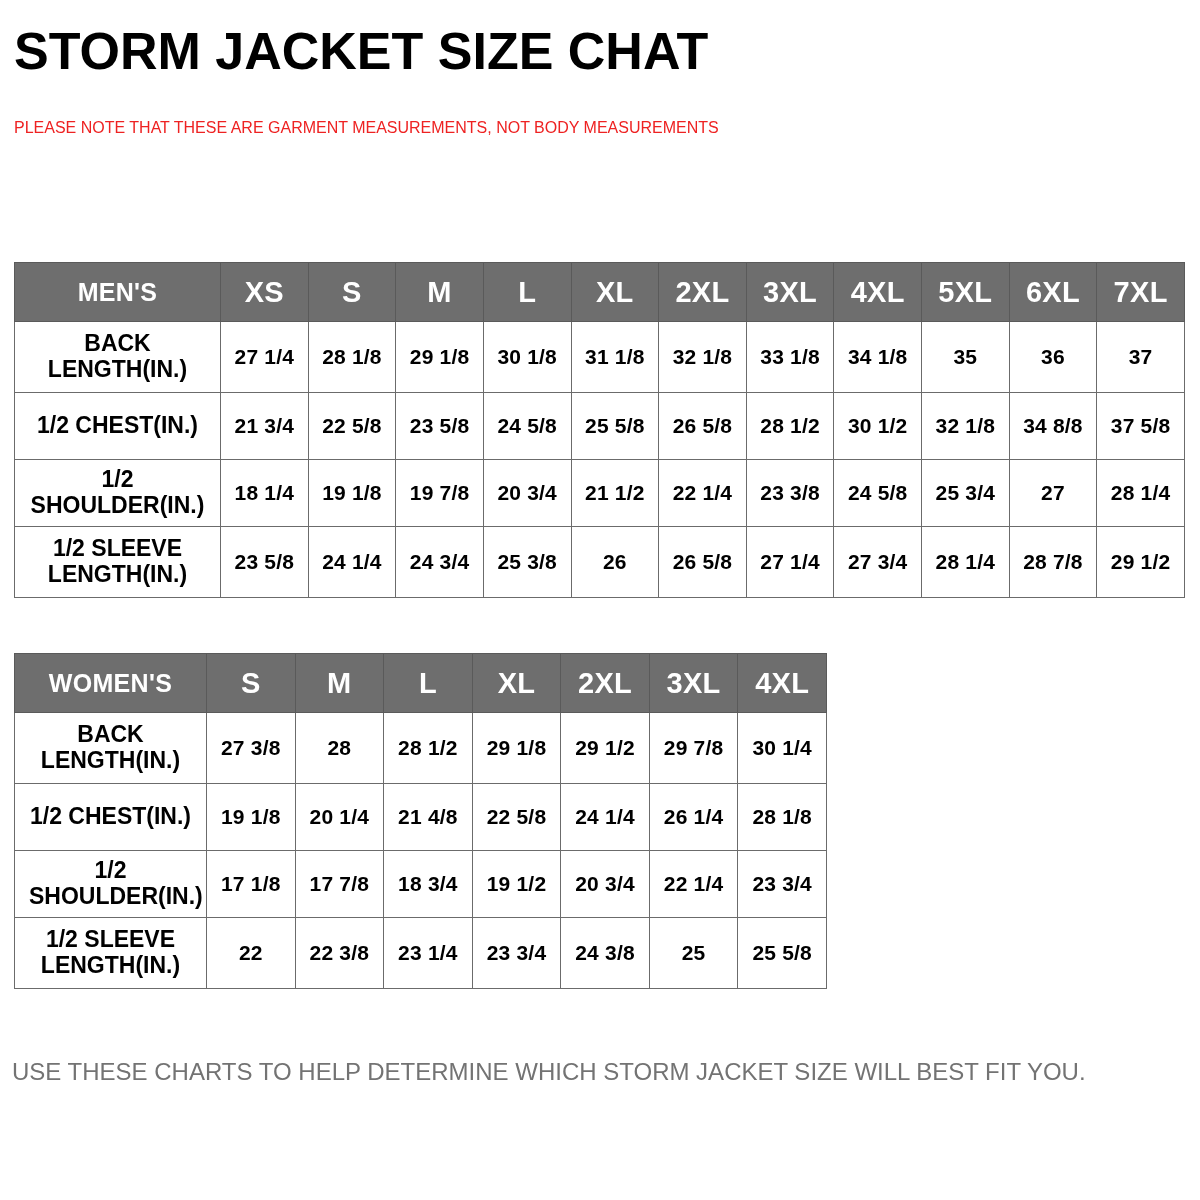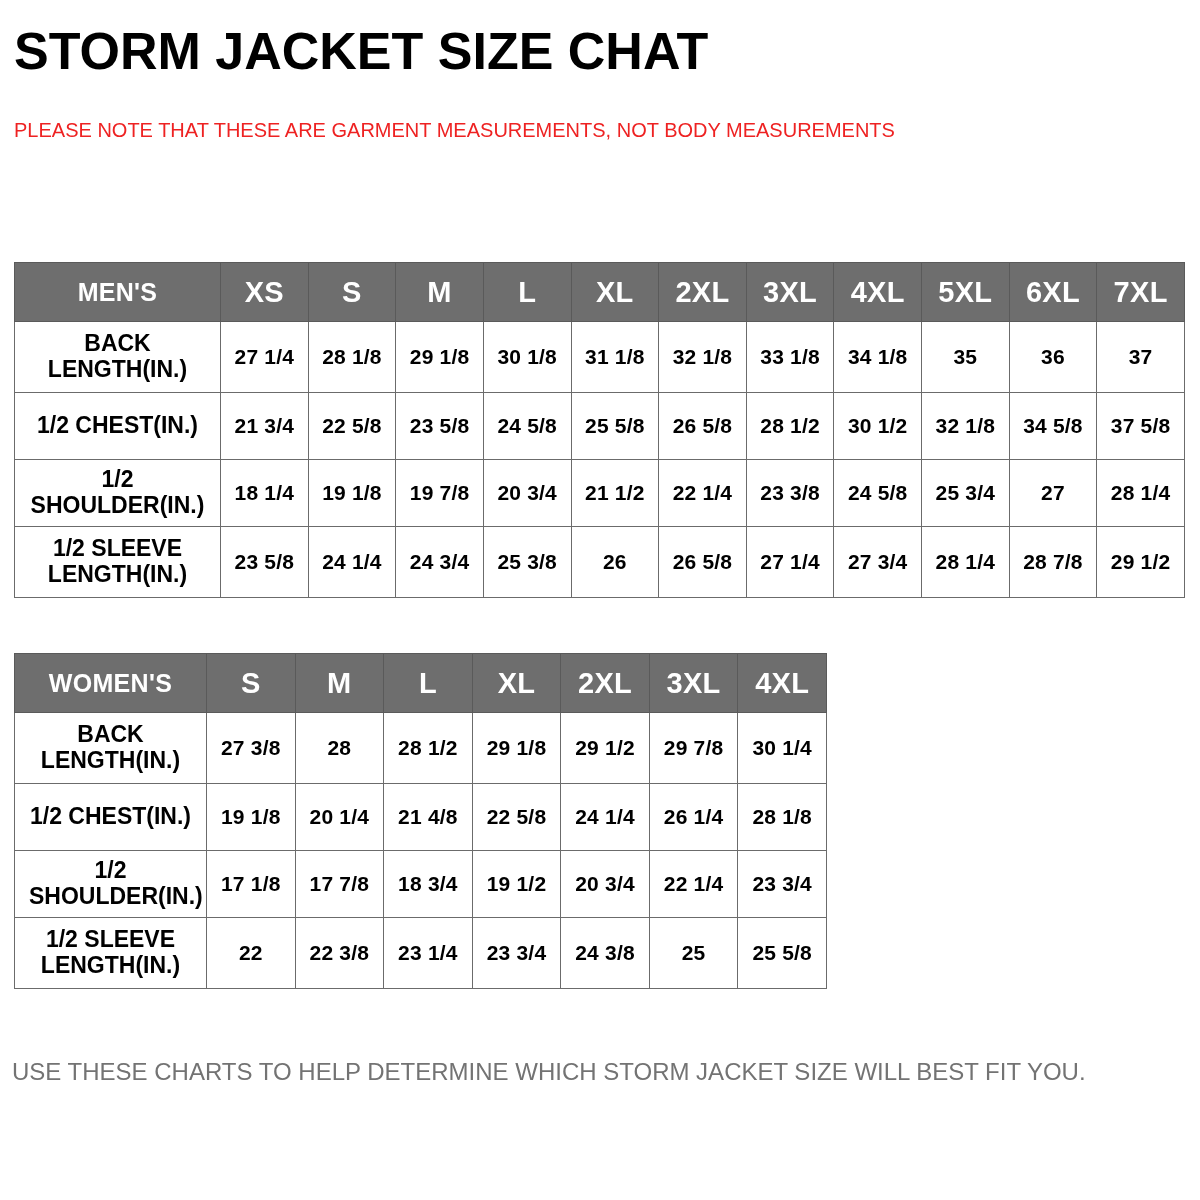--- a/index.html
+++ b/index.html
@@ -33,21 +33,21 @@
     white-space: nowrap;
     line-height: 1.05;
   }
 
   
   .note-top {
     position: absolute;
     left: 14px;
     top: 117px;
     width: 960px;
-    font-size: 20px;
+    font-size: 16px;
     font-weight: normal;
     color: #ee2222;
     line-height: 1.33;
     letter-spacing: 0px;
   }
 
   
   .sizetable {
     position: absolute;
     border-collapse: collapse;
@@ -157,21 +157,21 @@
           <td class="rowlabel"><span>1/2  CHEST(IN.)</span></td>
           <td class="val">21 3/4</td>
           <td class="val">22 5/8</td>
           <td class="val">23 5/8</td>
           <td class="val">24 5/8</td>
           <td class="val">25 5/8</td>
           <td class="val">26 5/8</td>
           <td class="val">28 1/2</td>
           <td class="val">30 1/2</td>
           <td class="val">32 1/8</td>
-          <td class="val">34 5/8</td>
+          <td class="val">34 8/8</td>
           <td class="val">37 5/8</td>
         </tr>
         <tr class="r-short">
           <td class="rowlabel"><span>1/2 SHOULDER(IN.)</span></td>
           <td class="val">18 1/4</td>
           <td class="val">19 1/8</td>
           <td class="val">19 7/8</td>
           <td class="val">20 3/4</td>
           <td class="val">21 1/2</td>
           <td class="val">22 1/4</td>

